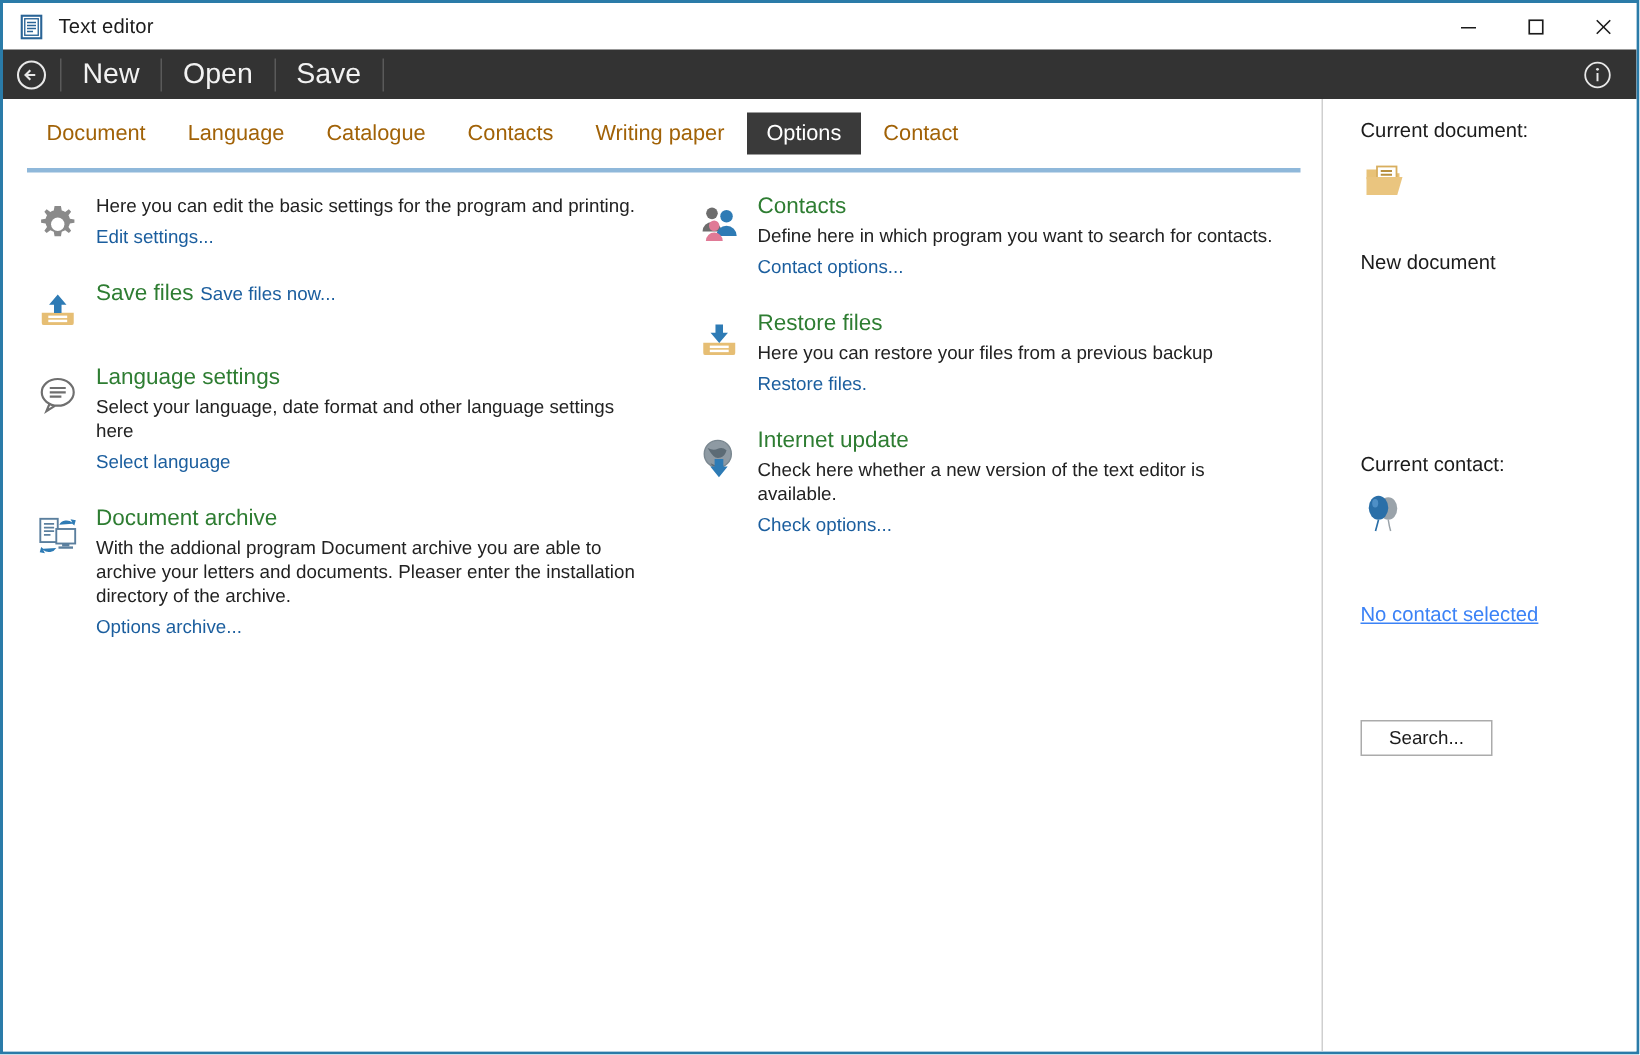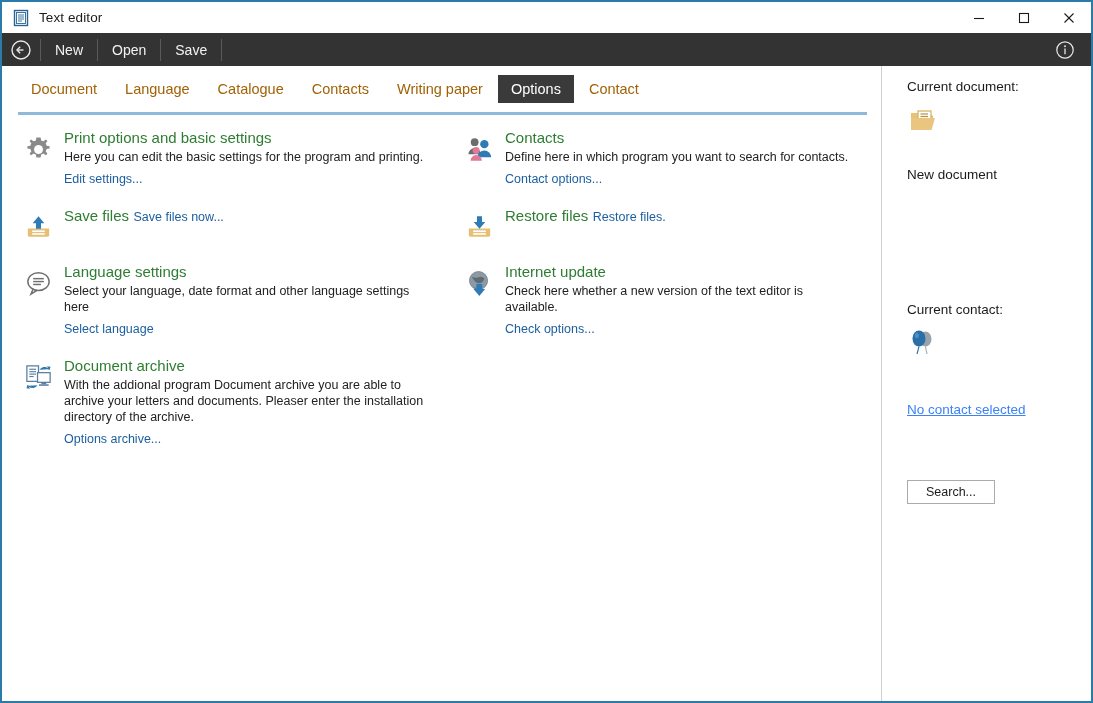--- a/index.html
+++ b/index.html
@@ -65,21 +65,21 @@
   }
   .tb-sep {
     width: 1px; height: 22px;
     background: #5a5a5a;
   }
   .tb-item {
     height: 33px;
     display: flex; align-items: center;
     padding: 0 14px;
     color: #f2f2f2;
-    font-size: 14px;
+    font-size: 19px;
     cursor: pointer;
   }
   #info-button {
     position: absolute;
     right: 10px; top: 0;
     width: 33px; height: 33px;
     display: flex; align-items: center; justify-content: center;
     cursor: pointer;
   }
 
@@ -278,21 +278,20 @@
         <div class="col" id="col-left">
 
           <div class="card">
             <div class="card-icon">
               <svg width="31" height="31" viewBox="0 0 32 32">
                 <path fill="#8a8a8a" d="M16 3.5l2.2 0 0.55 3.1a9.6 9.6 0 0 1 2.35 0.98l2.55-1.82 1.56 1.56-1.82 2.55a9.6 9.6 0 0 1 0.98 2.35l3.1 0.55 0 2.2-3.1 0.55a9.6 9.6 0 0 1-0.98 2.35l1.82 2.55-1.56 1.56-2.55-1.82a9.6 9.6 0 0 1-2.35 0.98l-0.55 3.1-2.2 0-2.2 0-0.55-3.1a9.6 9.6 0 0 1-2.35-0.98l-2.55 1.82-1.56-1.56 1.82-2.55a9.6 9.6 0 0 1-0.98-2.35l-3.1-0.55 0-2.2 3.1-0.55a9.6 9.6 0 0 1 0.98-2.35l-1.82-2.55 1.56-1.56 2.55 1.82a9.6 9.6 0 0 1 2.35-0.98l0.55-3.1z"></path>
                 <circle cx="16" cy="16" r="4.6" fill="#ffffff"></circle>
               </svg>
             </div>
             <div class="card-body">
-              <div class="card-title">Print options and basic settings</div>
               <p class="card-desc">Here you can edit the basic settings for the program and printing.</p>
               <span class="card-link">Edit settings...</span>
             </div>
           </div>
 
           <div class="card">
             <div class="card-icon">
               <svg width="31" height="31" viewBox="0 0 32 32">
                 <path d="M5 17 h22 v7 a1.5 1.5 0 0 1 -1.5 1.5 h-19 A1.5 1.5 0 0 1 5 24 z" fill="#e6be74"></path>
                 <rect x="9.5" y="19" width="13" height="1.7" fill="#ffffff"></rect>
@@ -371,20 +370,21 @@
             <div class="card-icon">
               <svg width="31" height="31" viewBox="0 0 32 32">
                 <path d="M5 17 h22 v7 a1.5 1.5 0 0 1 -1.5 1.5 h-19 A1.5 1.5 0 0 1 5 24 z" fill="#e6be74"></path>
                 <rect x="9.5" y="19" width="13" height="1.7" fill="#ffffff"></rect>
                 <rect x="9.5" y="21.8" width="13" height="1.7" fill="#ffffff"></rect>
                 <path d="M16 17.2 L10 10.2 H13.4 V4.5 H18.6 V10.2 H22 z" fill="#2e7bb5"></path>
               </svg>
             </div>
             <div class="card-body">
               <div class="card-title">Restore files</div>
+              <p class="card-desc">Here you can restore your files from a previous backup</p>
               <span class="card-link">Restore files.</span>
             </div>
           </div>
 
           <div class="card">
             <div class="card-icon">
               <svg width="31" height="31" viewBox="0 0 32 32">
                 <circle cx="15" cy="13" r="9.3" fill="#8e9aa3"></circle>
                 <path d="M8 9 q4 2 7 0.5 q3 -1.5 6 1 q-1 4 -4 5 q-3 1 -5 -1 q-2 -2 -4 -5.5 z" fill="#5c6b75"></path>
                 <path d="M10 19.5 q3 1 5 3 q1.5 1.5 2 3.5 q-4 -1 -7 -6.5 z" fill="#5c6b75"></path>

